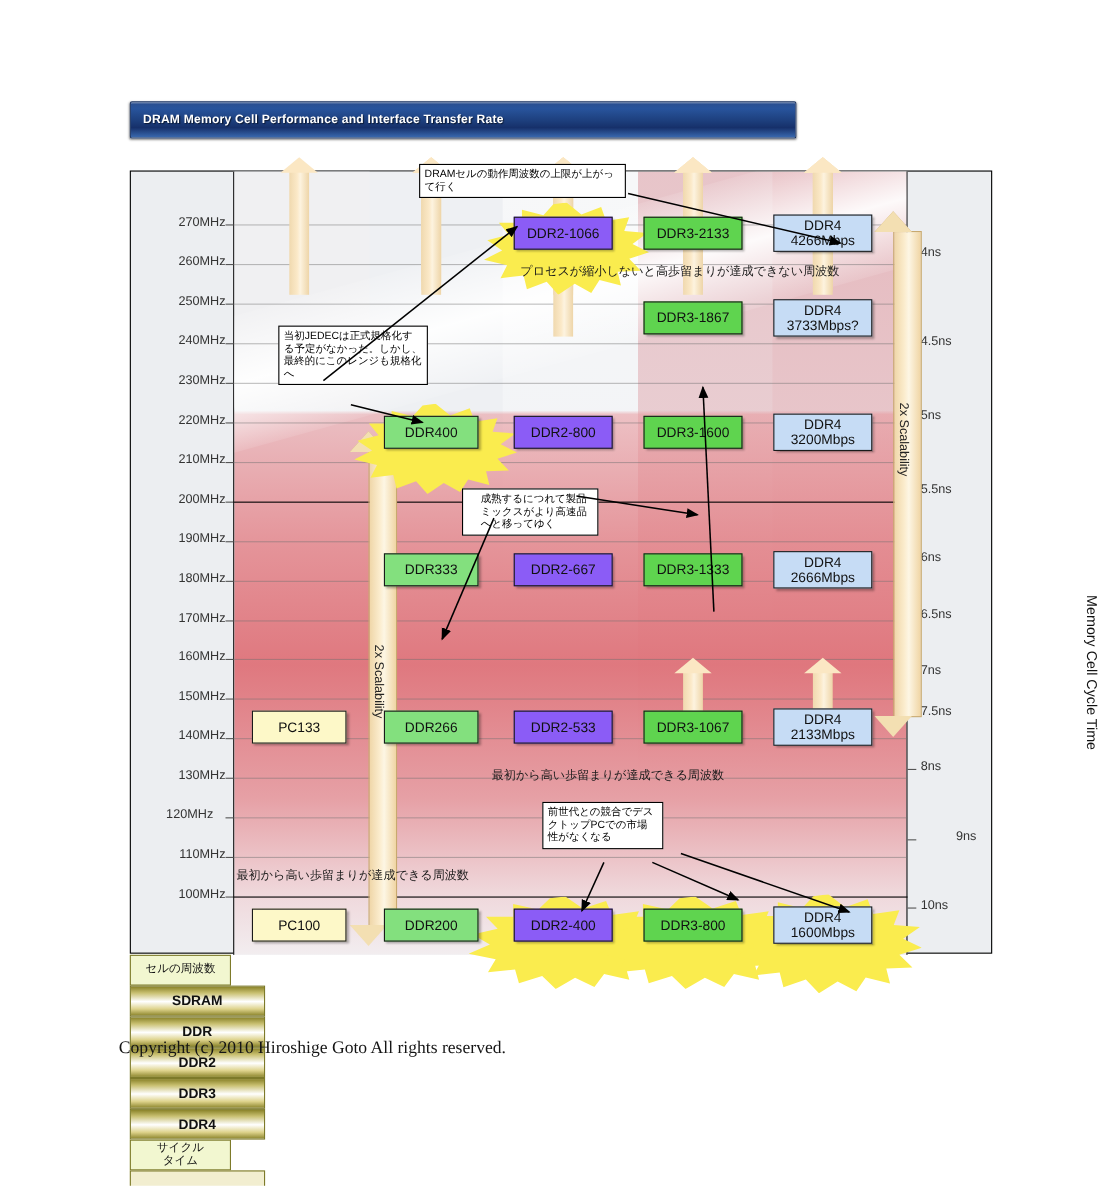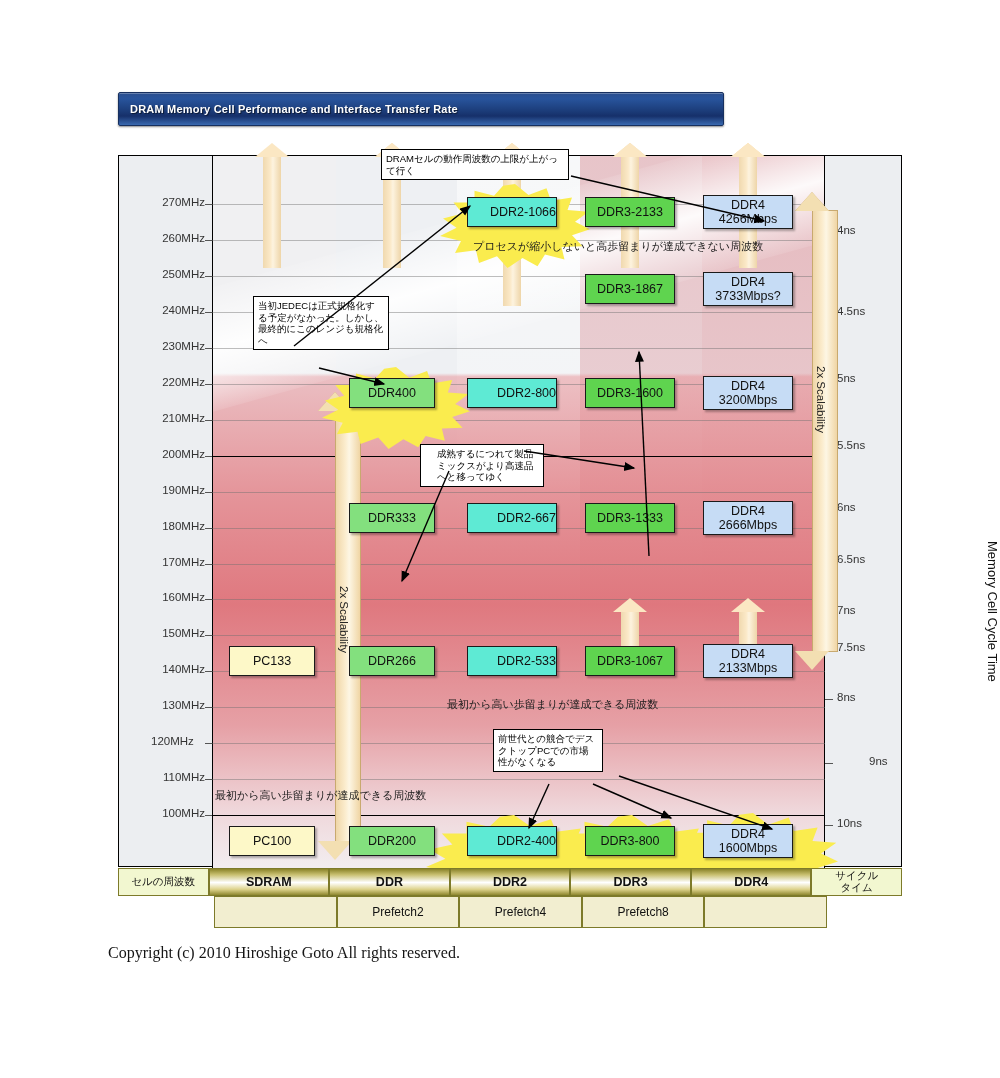--- a/index.html
+++ b/index.html
@@ -71,42 +71,42 @@
     border-bottom:14px solid #fbe7c3;}
 
   
   .dbox{position:absolute;border:1.6px solid #1a1a1a;box-sizing:border-box;
     display:flex;align-items:center;justify-content:center;text-align:center;
     font-size:12.5px;color:#111;line-height:1.12;font-weight:500;
     box-shadow:2px 2px 2px rgba(0,0,0,.30);}
   .dbox.cream{background:#fdf8c8;}
   .dbox.green{background:#83e07e;}
   .dbox.green2{background:#5fd44f;}
-  .dbox.yellow{background:#5eead4;justify-content:flex-end;}
+  .dbox.yellow{background:#8b5cf6;}
   .dbox.blue{background:#c6dcf5;}
 
   
   .burst{position:absolute;background:#faec4e;
     clip-path:polygon(50% 0%,59% 13%,71% 5%,74% 20%,88% 16%,85% 31%,99% 33%,90% 45%,
      100% 54%,88% 61%,95% 74%,81% 75%,83% 90%,70% 84%,65% 98%,55% 88%,45% 100%,
      38% 86%,26% 94%,24% 79%,10% 82%,14% 68%,0% 62%,11% 52%,2% 41%,15% 35%,
      9% 22%,23% 22%,23% 8%,36% 14%,42% 2%);}
 
   
   .callout{position:absolute;background:#ffffff;border:1.4px solid #000;
     font-size:9.5px;line-height:1.22;color:#000;padding:3px 4px;box-sizing:border-box;}
 
   .freetext{position:absolute;font-size:11px;color:#1a1a1a;white-space:nowrap;}
 
   
   #leaders{position:absolute;left:0;top:0;width:784px;height:712px;pointer-events:none;}
 
   
   #footer-tbl{position:absolute;left:118px;top:868px;width:784px;}
-  .frow{display:flex;}
+  .frow{display:flex;flex-direction:column;}
   .fcell{border:1px solid #7d7a2a;box-sizing:border-box;height:28px;
     display:flex;align-items:center;justify-content:center;text-align:center;
     font-size:12.5px;color:#111;}
   .fcell.gen{background:linear-gradient(to bottom,#8a8329 0%,#c9c071 22%,#ffffff 52%,#ded38c 78%,#8f8830 100%);
     font-weight:bold;}
   .fcell.side{background:#f2f7d0;font-size:10.5px;line-height:1.1;flex-direction:column;}
   .fcell.pf{background:#f2eed0;height:32px;font-size:12px;}
   .fcell.pfblank{background:#f2eed0;height:32px;}
 
   #copyright{position:absolute;left:108px;top:944px;font-size:16px;color:#151515;

